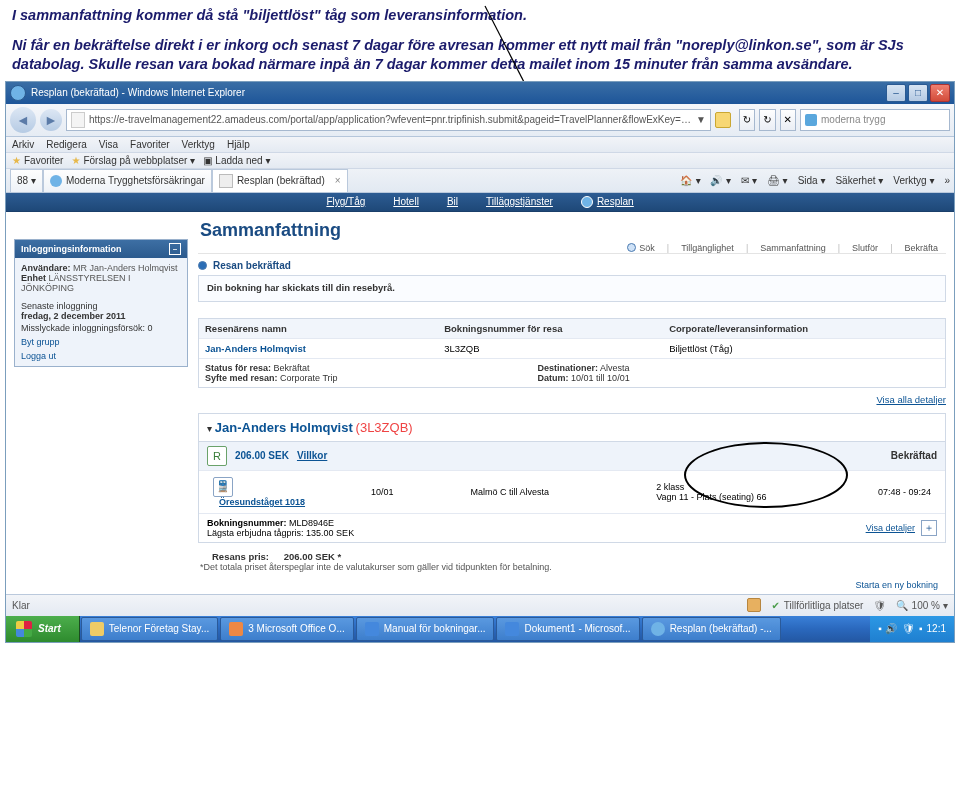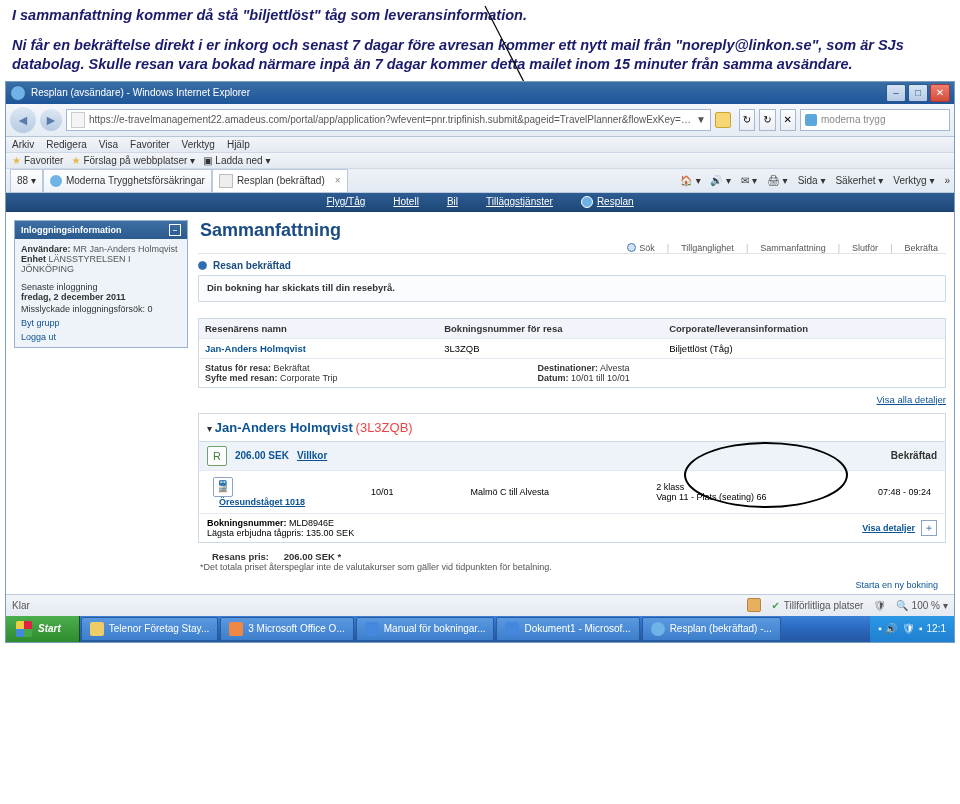--- a/index.html
+++ b/index.html
@@ -119,20 +119,21 @@
     min-height: 340px;
   }
 
   .side-panel {
     width: 174px; flex: 0 0 174px;
     font-size: 9px;
   }
   .side-box {
     border: 1px solid #9ab1cc;
     background: #eef3fa;
+    margin-top: 19px;
   }
   .side-box .hdr {
     background: linear-gradient(#3d6fa4,#2b5a8d);
     color:#fff; padding:3px 6px; font-weight:bold;
     display:flex; justify-content:space-between; align-items:center;
   }
   .side-box .body { padding: 5px 6px; color:#333; }
   .side-box a { color:#0b5394; text-decoration:none; display:block; margin-top:4px; }
 
   .main-panel { flex:1; font-size:10px; }
@@ -242,21 +243,21 @@
   <svg width="250" height="470">
     <line x1="0" y1="0" x2="238" y2="464" stroke="#000" stroke-width="1.2"></line>
   </svg>
 </div>
 
 <div class="screenshot">
 
   <div class="titlebar">
     <div class="left">
       <span style="width:14px;height:14px;background:#6fb3e6;border-radius:50%;border:1px solid #2a5a8e;"></span>
-      <span>Resplan (avsändare) - Windows Internet Explorer</span>
+      <span>Resplan (bekräftad) - Windows Internet Explorer</span>
     </div>
     <div class="btns">
       <div class="winbtn">–</div>
       <div class="winbtn">□</div>
       <div class="winbtn close">✕</div>
     </div>
   </div>
 
   <div class="addrbar">
     <div class="nav-arrow">◄</div>
@@ -447,21 +448,21 @@
             <div>Vagn 11 - Plats (seating) 66</div>
           </div>
           <div class="seg-col seg-f">07:48 - 09:24</div>
         </div>
         <div class="seg-info">
           <div>
             <div><b>Bokningsnummer:</b> <span>MLD8946E</span></div>
             <div><span>Lägsta erbjudna tågpris:</span> <span>135.00 SEK</span></div>
           </div>
           <div style="display:flex;align-items:center;gap:6px;">
-            <a href="#" style="color:#0b5394;text-decoration:underline;font-weight:bold;">Visa detaljer</a>
+            <a href="#" style="color:#0b5394;text-decoration:underline;">Visa detaljer</a>
             <span style="width:14px;height:14px;border:1px solid #8aa4c5;background:#fff;display:flex;align-items:center;justify-content:center;color:#245a96;font-size:10px;">＋</span>
           </div>
         </div>
       </div>
 
       <div class="total">
         <div><span class="b">Resans pris:</span> <span class="b">206.00 SEK *</span></div>
         <div style="font-size:9px;color:#555;">*Det totala priset återspeglar inte de valutakurser som gäller vid tidpunkten för betalning.</div>
       </div>
       <div class="starta"><span>Starta en ny bokning</span></div>

